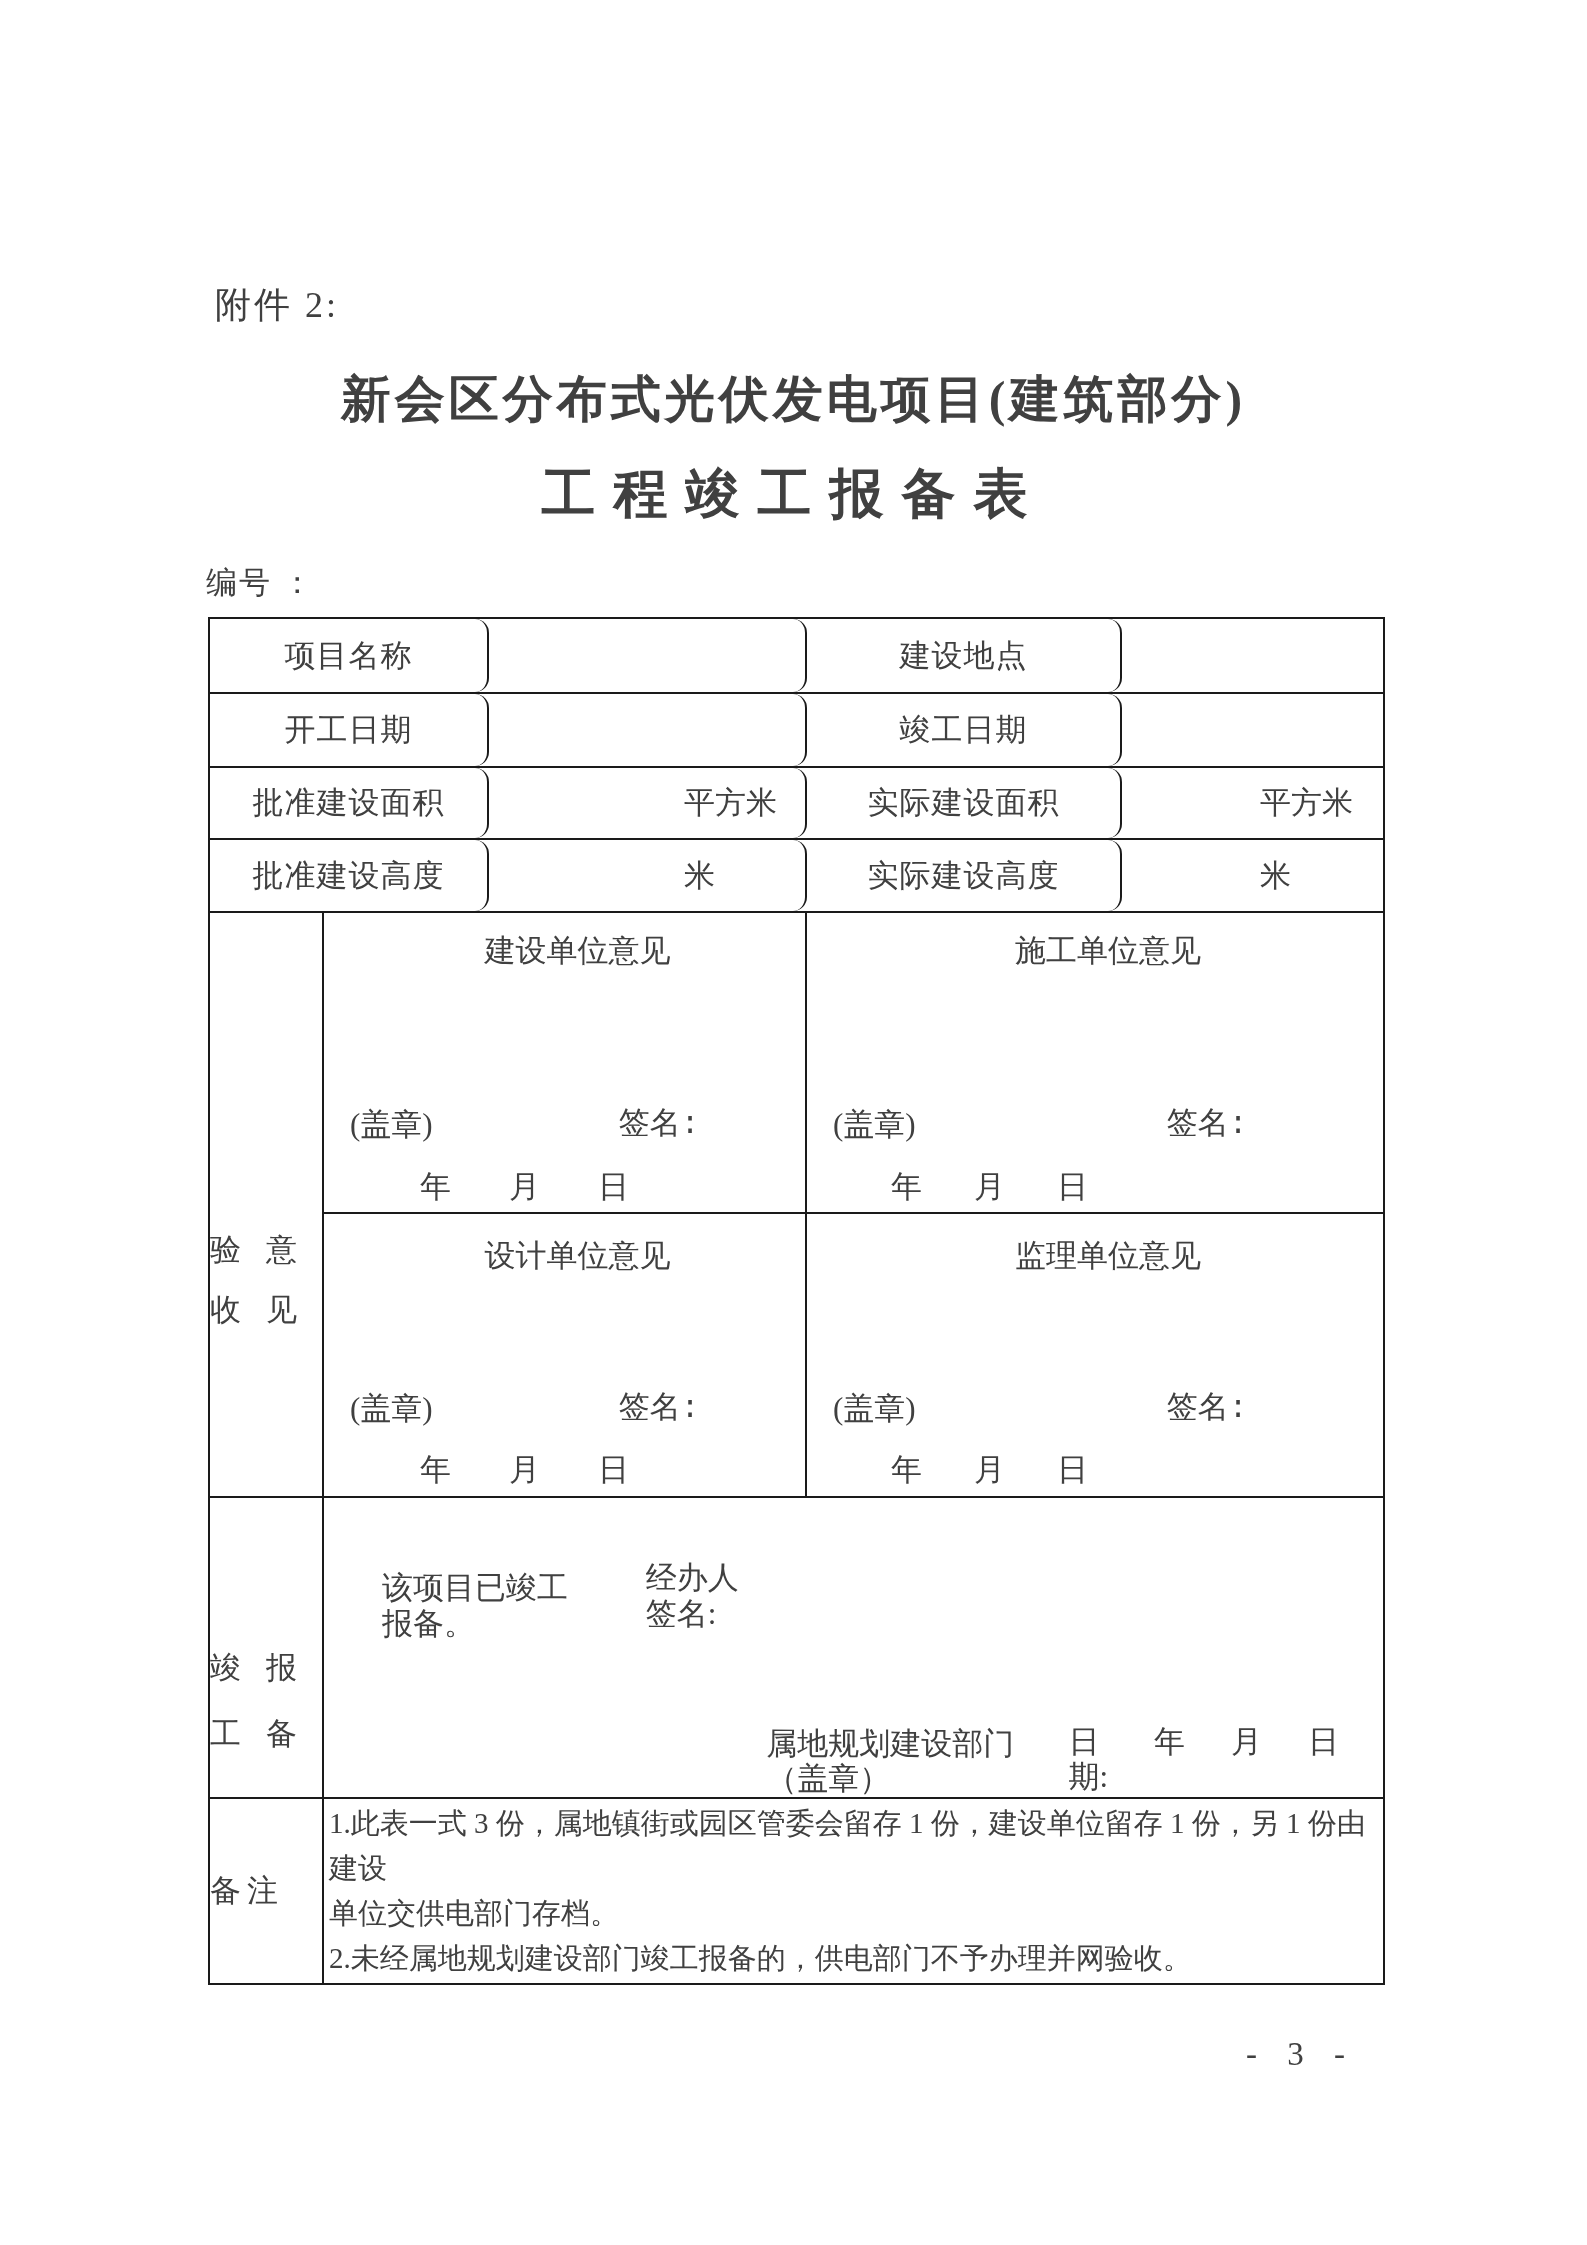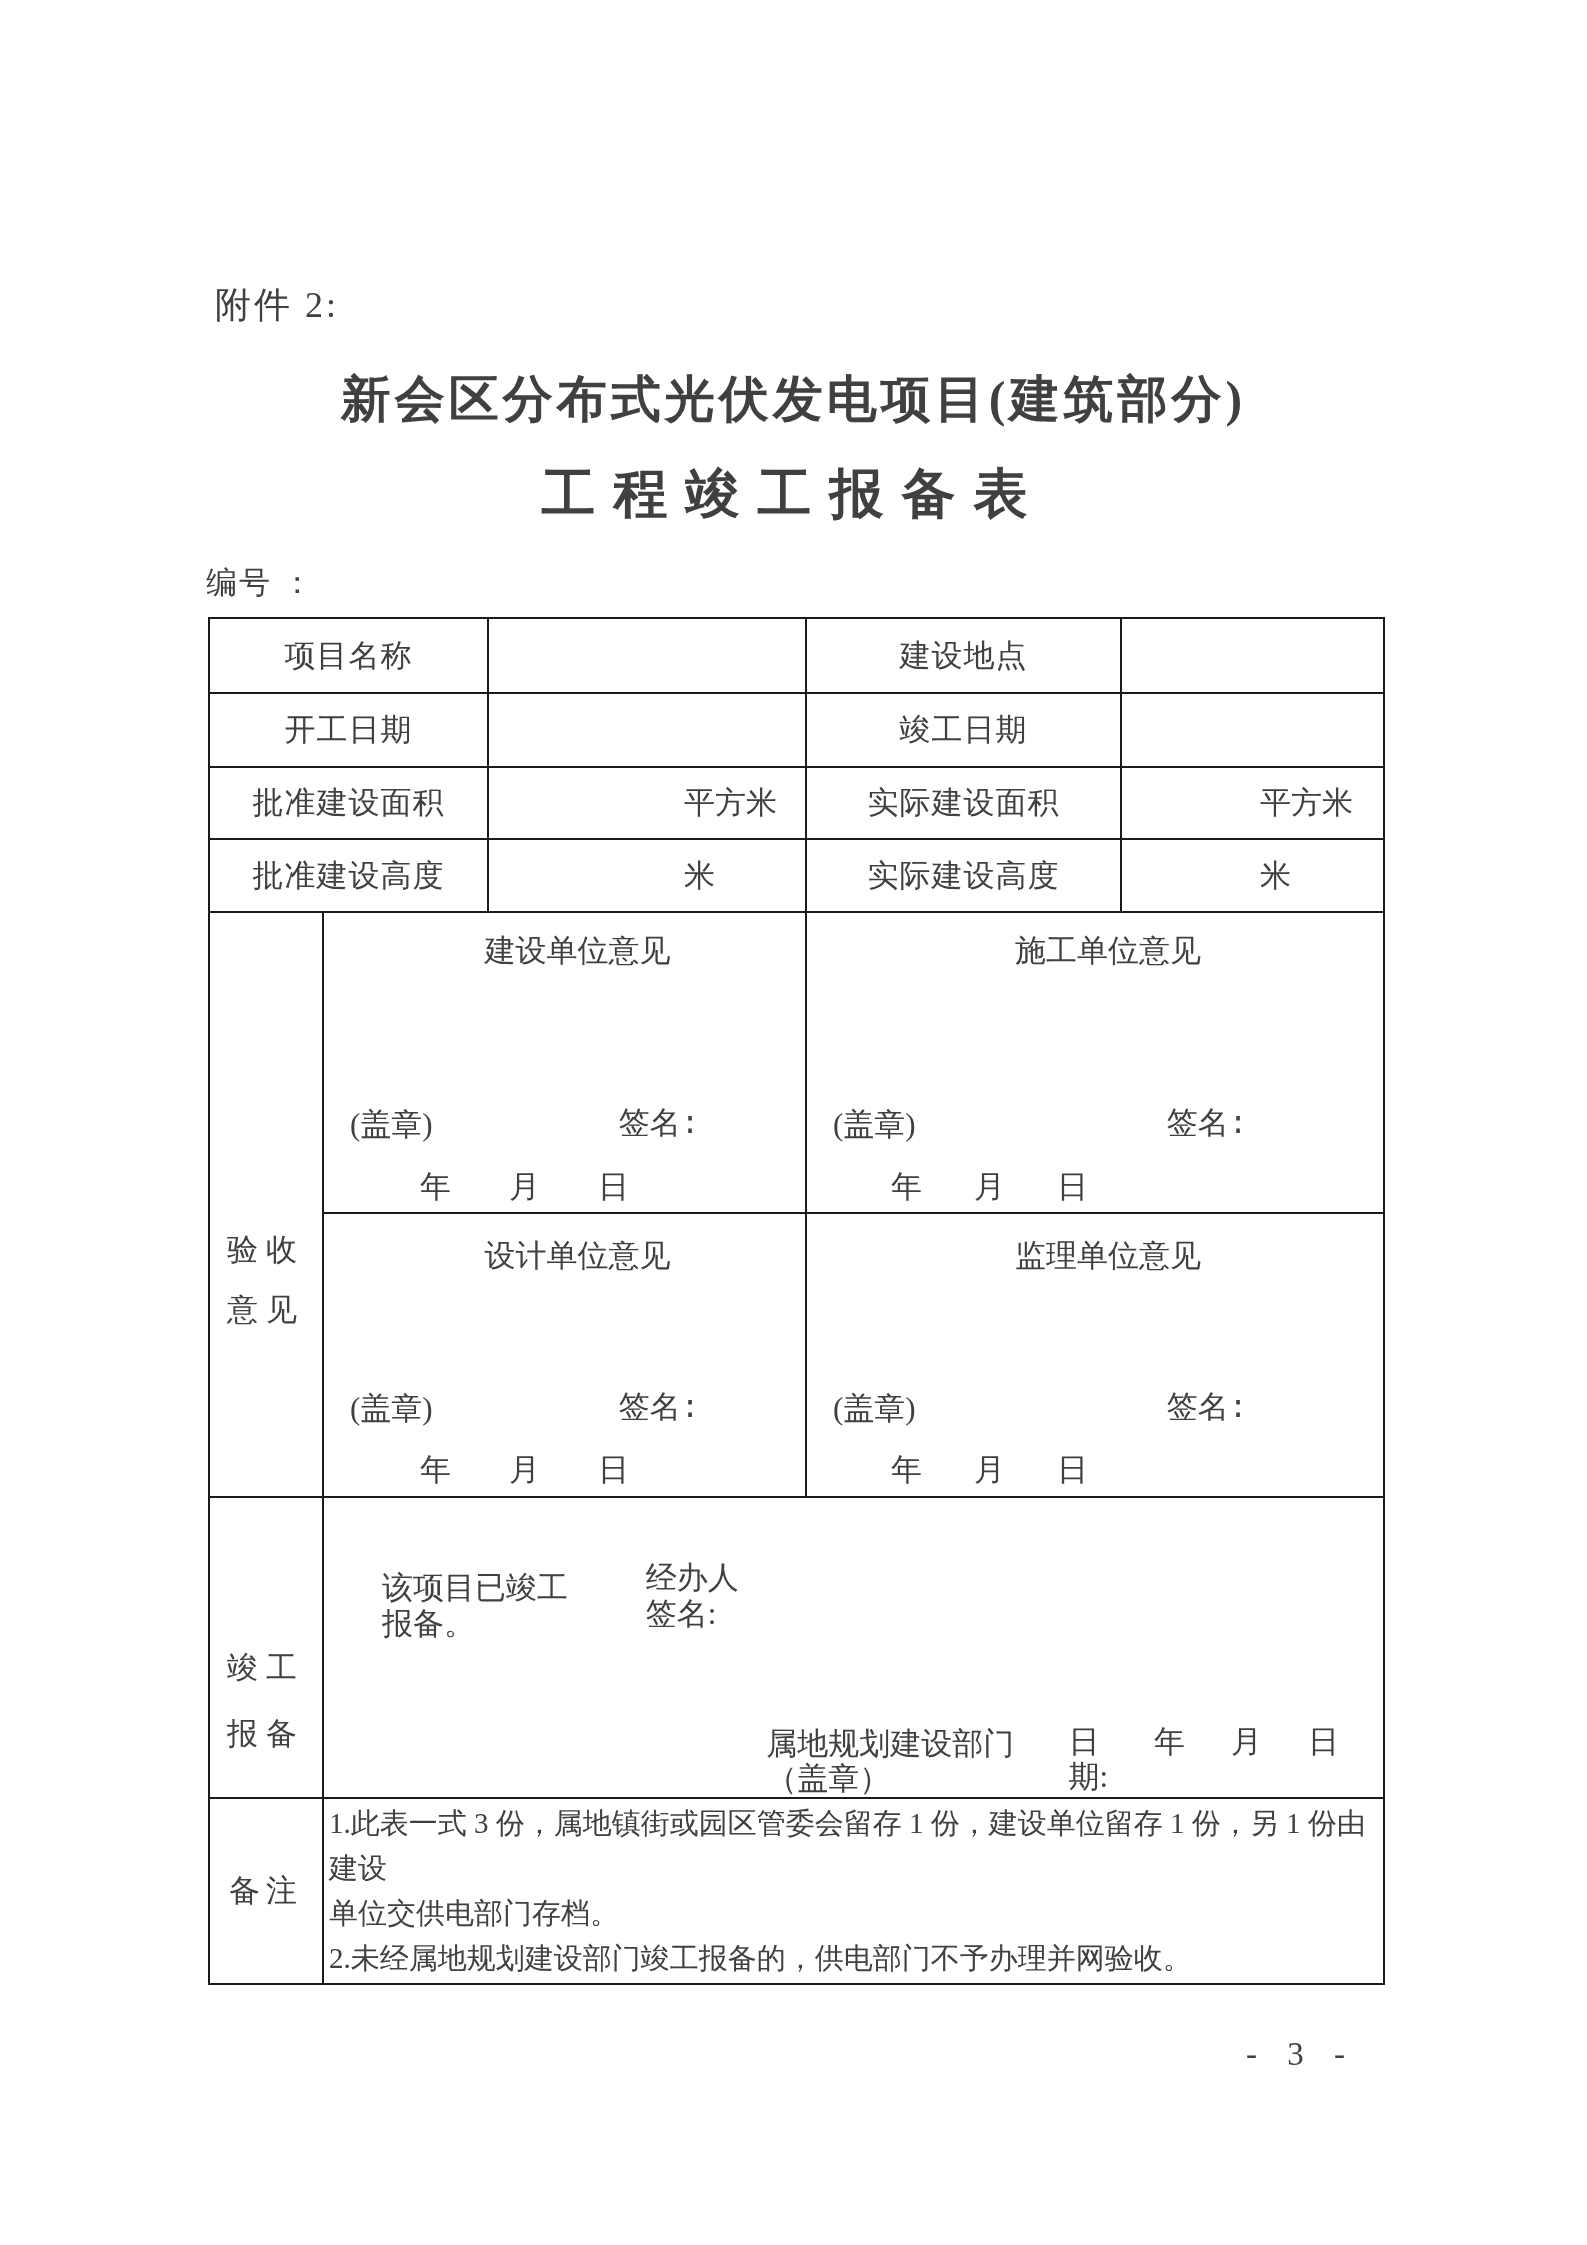--- a/index.html
+++ b/index.html
@@ -20,31 +20,31 @@
           font-size:54px;font-weight:bold;letter-spacing:18px;}
   .serial{position:absolute;left:206px;top:562px;font-size:31px;letter-spacing:2px;}
 
   .doc-table{
     position:absolute;left:208px;top:617px;width:1177px;height:1368px;
     border:2px solid #1a1a1a;
     display:flex;flex-direction:column;
     font-size:31px;line-height:1.15;
   }
   .irow{display:grid;grid-template-columns:279px 318px 315px 1fr;border-bottom:2px solid #1a1a1a;}
-  .irow .cell{border-right:2px solid #1a1a1a;display:flex;align-items:center;}
+  .irow .cell{border-right:2px solid #1a1a1a;display:flex;align-items:center;border-radius:14px;}
   .irow .cell:last-child{border-right:none;}
   .cell.lbl{justify-content:center;letter-spacing:1px;}
   .cell.unit2{padding-left:195px;}
   .cell.unit4{padding-left:138px;}
   .h80{height:78px;} .h76{height:76px;} .h75{height:75px;} .h76b{height:76px;}
 
   
   .sec-acc{display:grid;grid-template-columns:114px 483px 1fr;grid-template-rows:301px 1fr;
            height:606px;border-bottom:2px solid #1a1a1a;}
-  .vlabel{display:flex;flex-direction:column;align-items:center;justify-content:center;
+  .vlabel{display:flex;flex-direction:row;align-items:center;justify-content:space-between;
           border-right:2px solid #1a1a1a;letter-spacing:8px;}
   .acc-label{grid-row:1/3;padding-top:150px;line-height:60px;}
   .op-cell{display:flex;flex-direction:column;text-align:center;}
   .op-cell.mid{border-right:2px solid #1a1a1a;}
   .op-cell.rowA{border-bottom:2px solid #1a1a1a;}
   .op-title{margin:20px 0 0 26px;}
   .op-cell.rowB .op-title{margin-top:24px;}
   .op-spacer{flex:1;}
   .op-line{margin-left:26px;display:flex;gap:16px;}
   .op-sign{margin-left:170px;font-family:Liberation Mono, monospace;}

